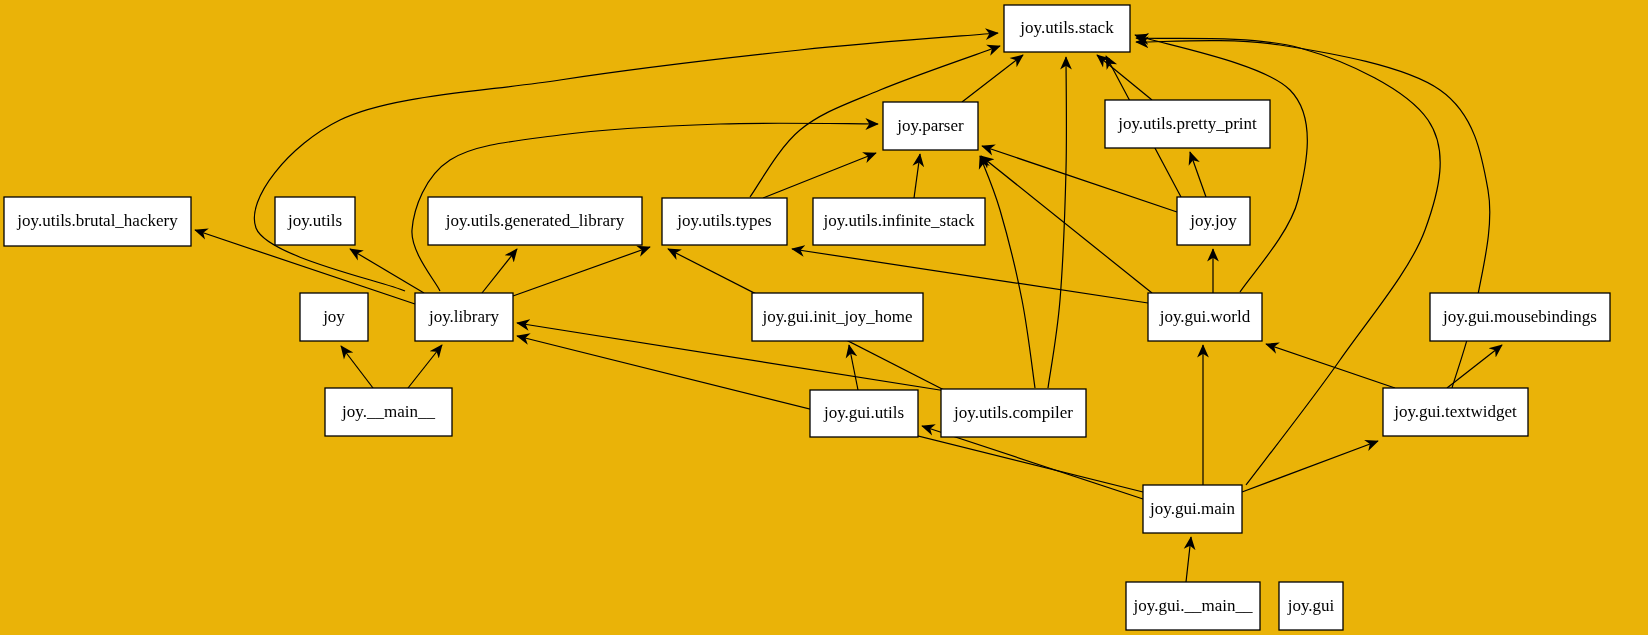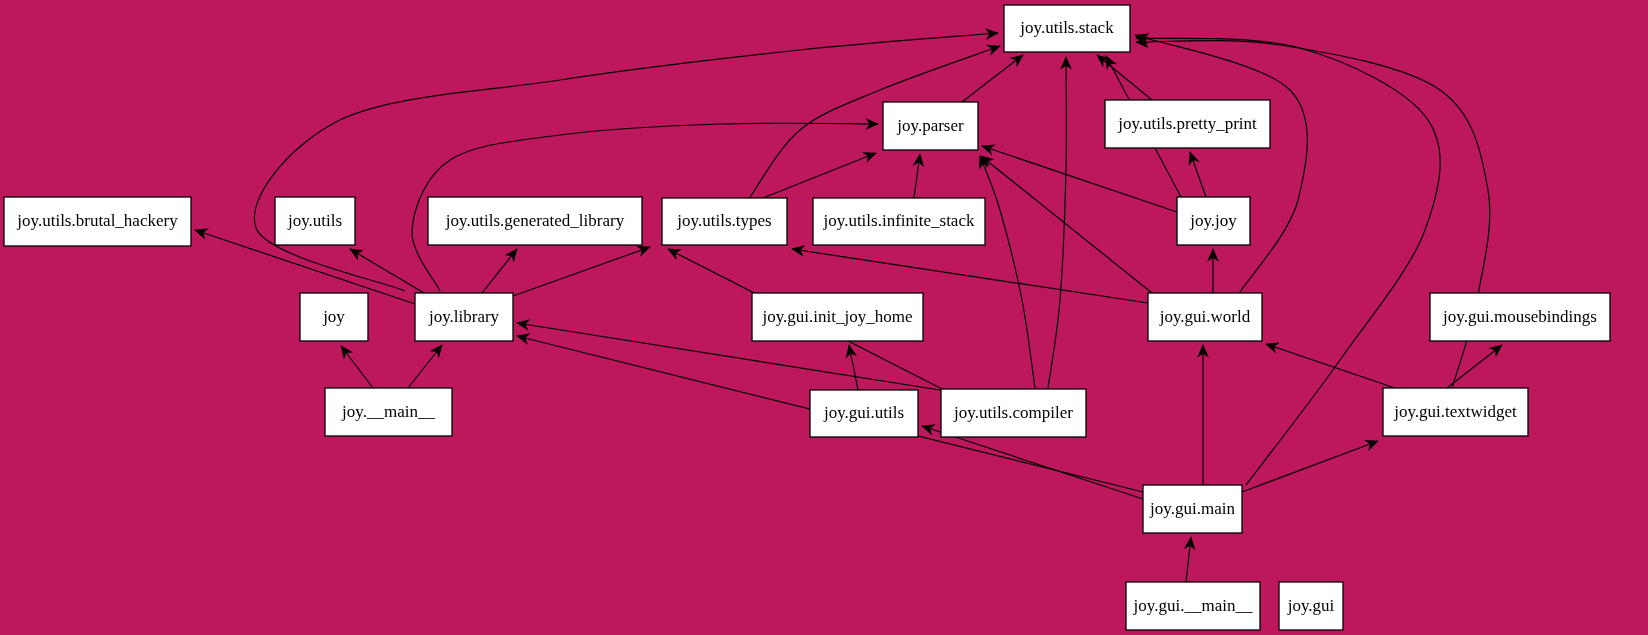--- a/index.html
+++ b/index.html
@@ -4,21 +4,21 @@
 <style>
   html, body {
     margin: 0;
     padding: 0;
     background: #ffffff;
   }
   #stage {
     position: relative;
     width: 1648px;
     height: 635px;
-    background: #be185d;
+    background: #eab308;
     overflow: hidden;
   }
   svg {
     display: block;
   }
   .node-label {
     font-family: "Liberation Serif", "DejaVu Serif", serif;
     font-size: 17px;
     fill: #000000;
   }

